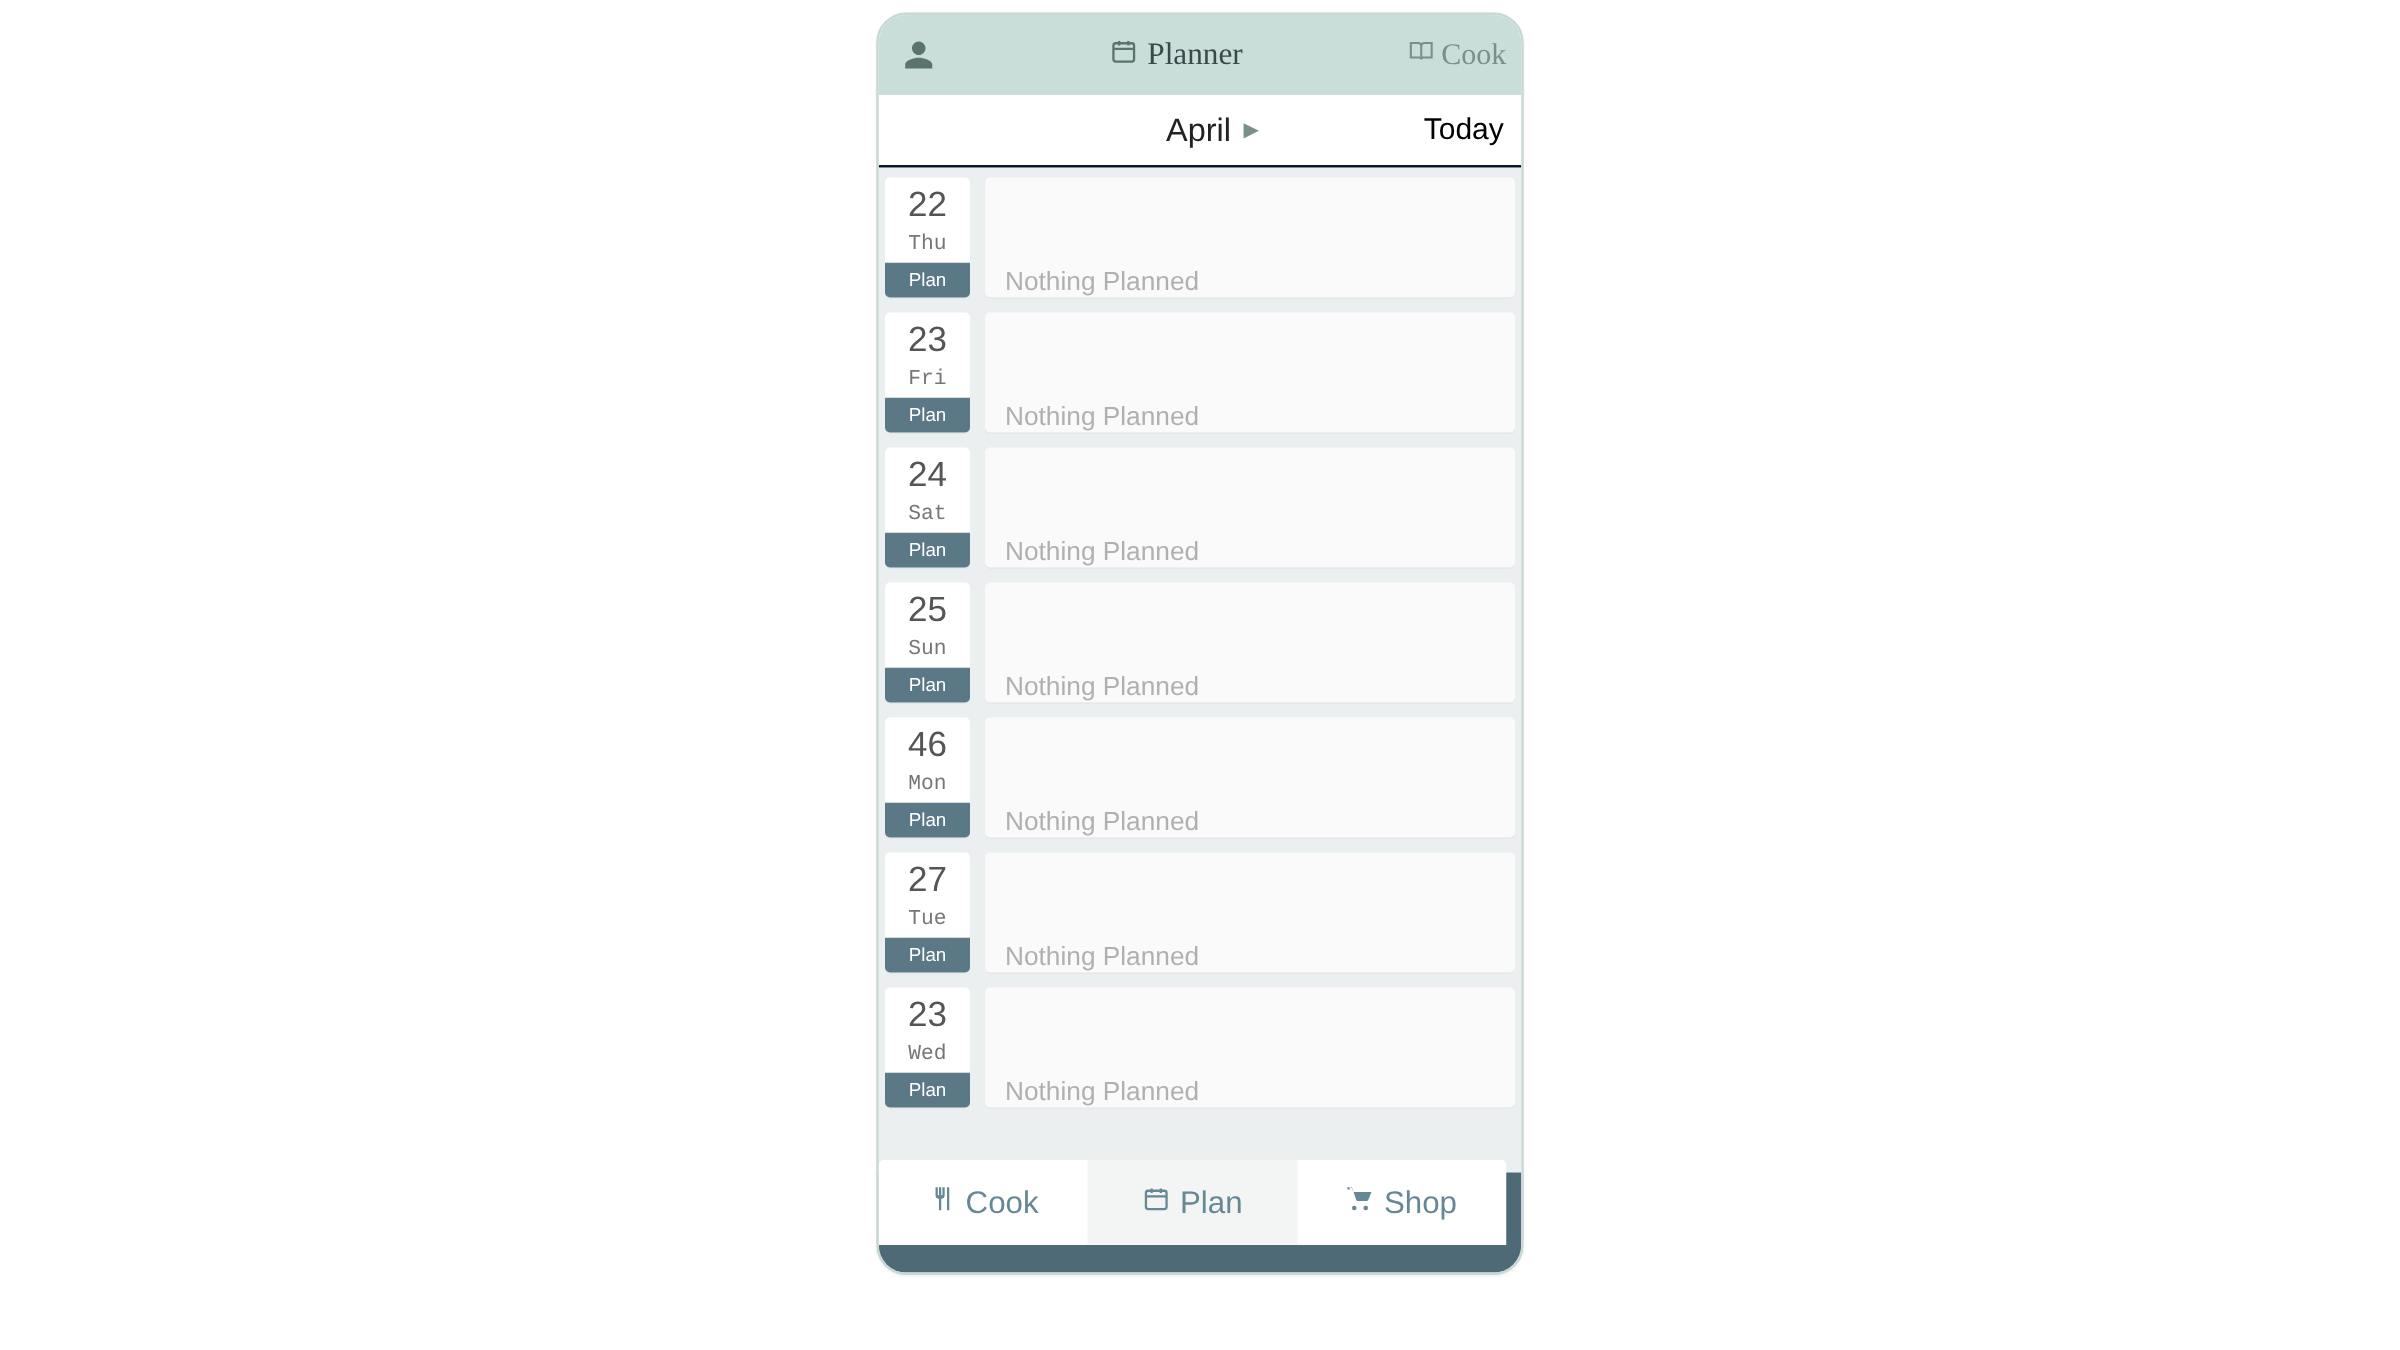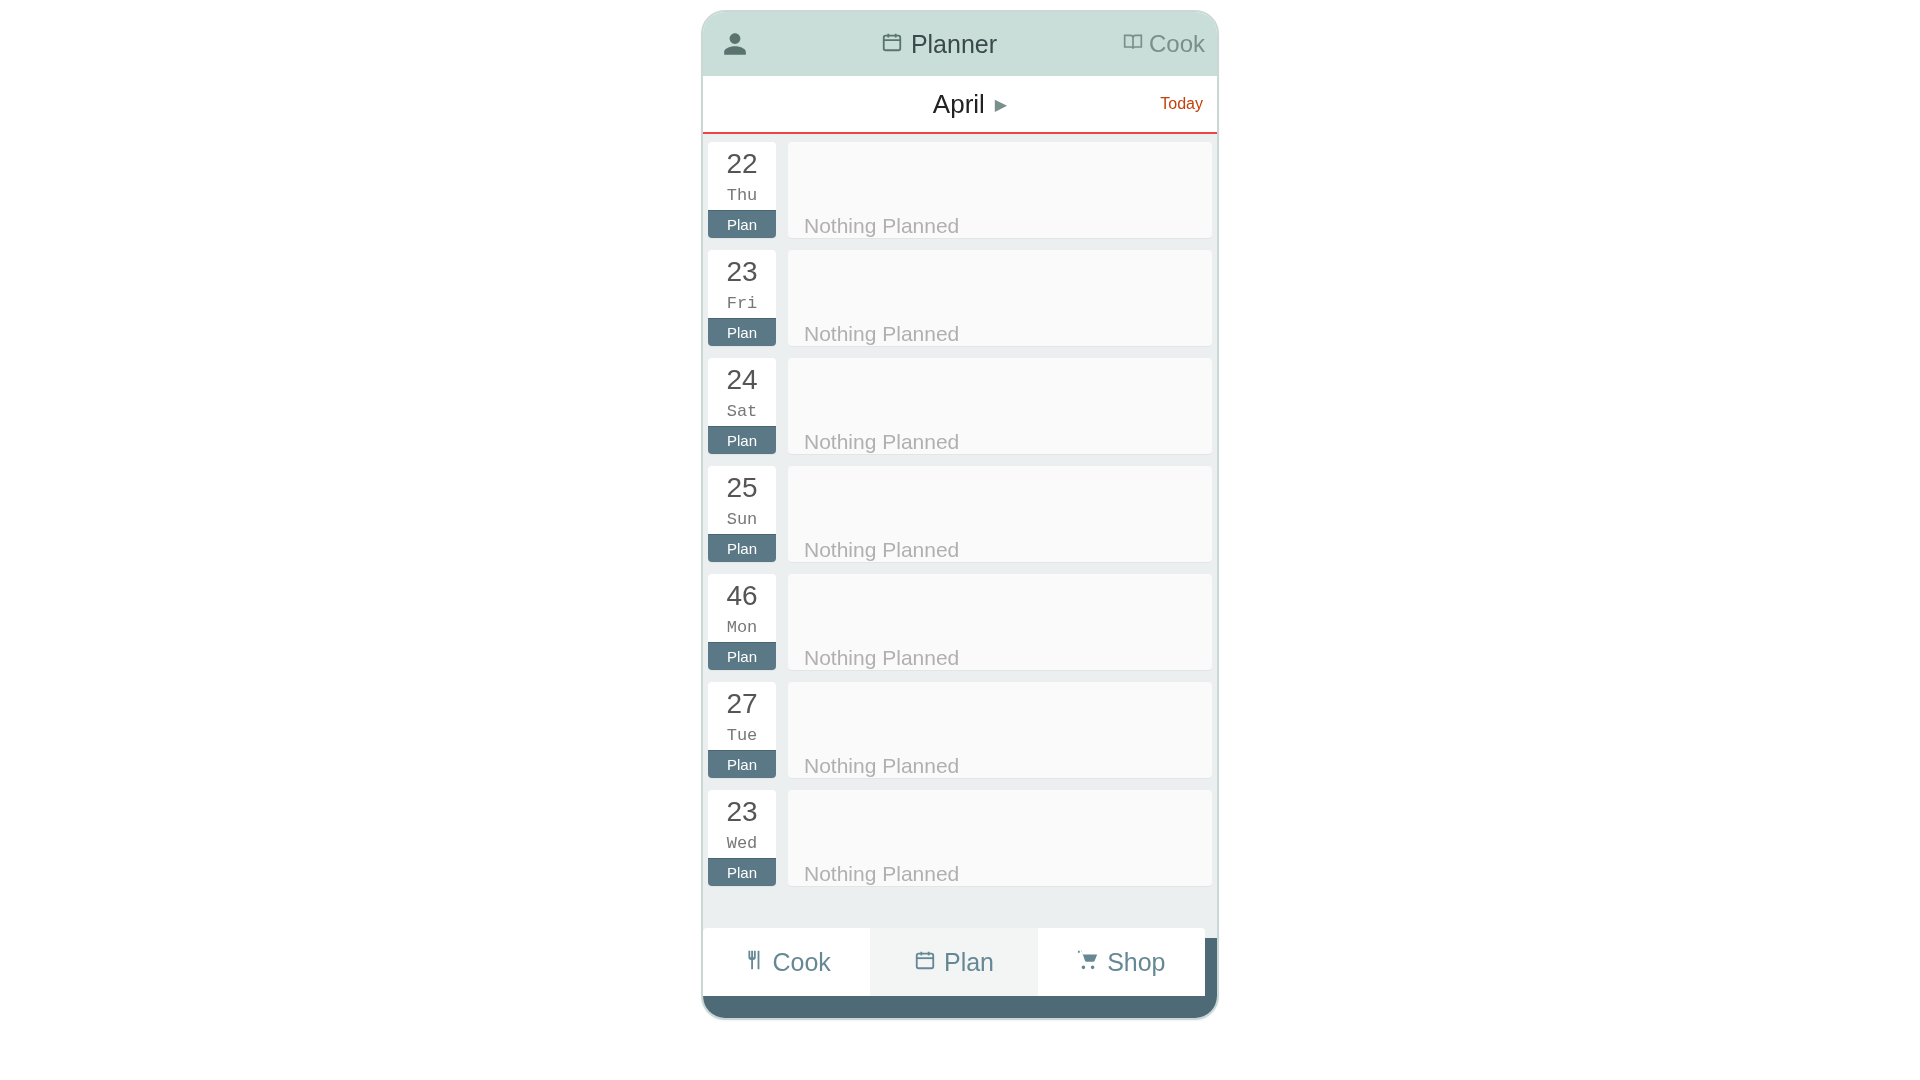--- a/index.html
+++ b/index.html
@@ -24,20 +24,21 @@
       overflow: hidden;
       background: #fff;
       box-shadow: 0 1px 2px rgba(0,0,0,0.05);
     }
     .top-header {
       background: #c9ded8;
       height: 64px;
       display: flex;
       justify-content: space-between;
       padding: 0 12px;
+      font-family: Liberation Serif, serif;
     }
     .profile-icon {
       width: 40px;
       display: flex;
       align-items: center;
       justify-content: center;
       color: #5a736f;
       font-size: 26px;
     }
     .header-title {
@@ -64,21 +65,21 @@
       width: 20px;
       height: 20px;
     }
     .month-bar {
       background: #fff;
       height: 58px;
       display: flex;
       align-items: center;
       justify-content: space-between;
       padding: 0 14px;
-      border-bottom: 2px solid #ef4444;
+      border-bottom: 2px solid #0f172a;
       position: relative;
     }
     .month-center {
       position: absolute;
       left: 50%;
       transform: translateX(-50%);
       display: flex;
       align-items: center;
       gap: 10px;
       margin-left: 10px;
@@ -87,22 +88,22 @@
       font-size: 26px;
       color: #222;
       font-weight: 400;
     }
     .month-arrow {
       color: #7a8e8b;
       font-size: 16px;
     }
     .today-link {
       margin-left: auto;
-      color: #c2410c;
-      font-size: 16px;
+      color: #000000;
+      font-size: 24px;
     }
     .days-list {
       background: #eceff0;
       padding-top: 8px;
       height: 804px;
       overflow: hidden;
     }
     .day-row {
       display: flex;
       height: 96px;

